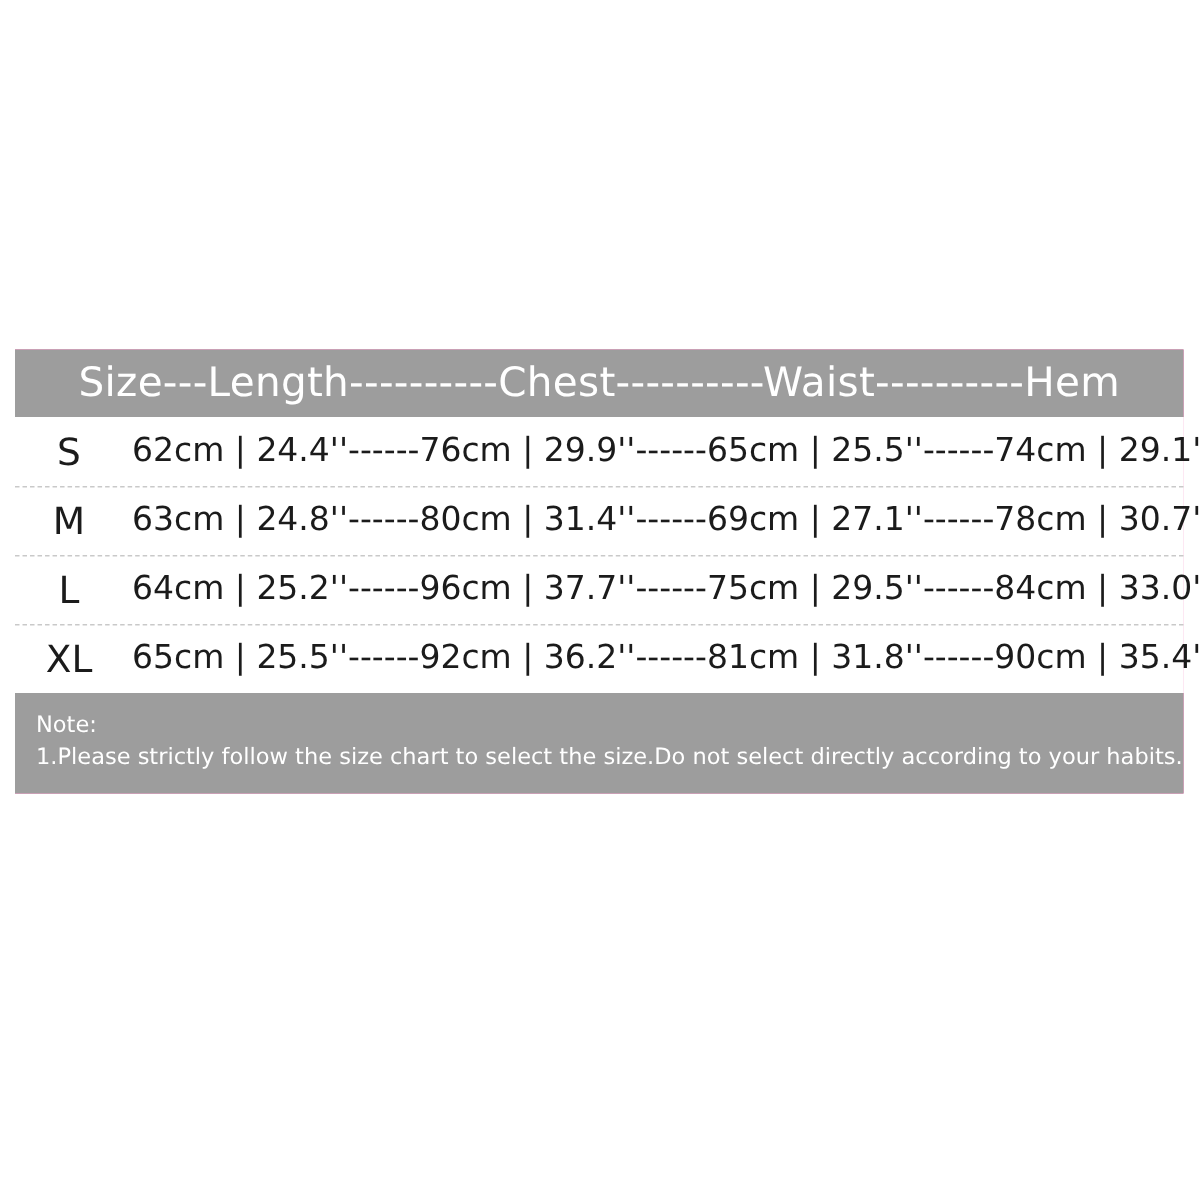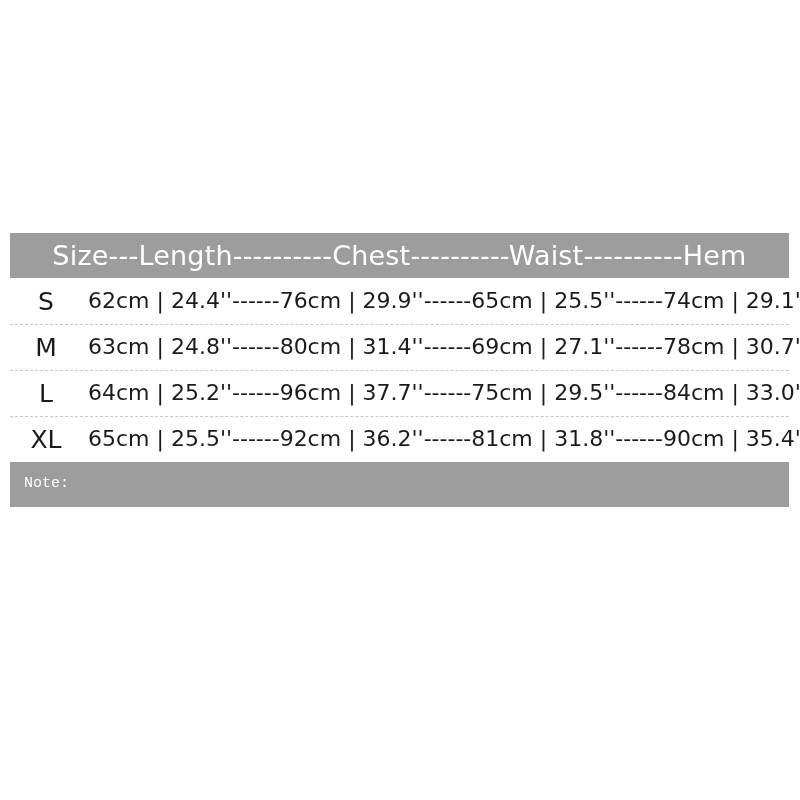--- a/index.html
+++ b/index.html
@@ -74,21 +74,20 @@
     line-height: 1;
     text-align: left;
     padding-left: 6px;
   }
 
   
   .chart-note {
     background: #9d9d9d;
     padding: 11px 0 13px 14px;
     color: #ffffff;
-    font-family: Liberation Mono, monospace;
   }
   .note-title {
     font-size: 15px;
     line-height: 1.42;
   }
   .note-line {
     font-size: 15px;
     line-height: 1.42;
     white-space: nowrap;
   }
@@ -121,15 +120,16 @@
 
     <div class="chart-row">
       <span class="row-size">XL</span>
       <span class="row-values">65cm | 25.5''------92cm | 36.2''------81cm | 31.8''------90cm | 35.4''</span>
     </div>
 
   </div>
 
   <div class="chart-note">
     <div class="note-title">Note:</div>
+    <div class="note-line">1.Please strictly follow the size chart to select the size.Do not select directly according to your habits.</div>
   </div>
 
 </div>
 
 </body></html>

